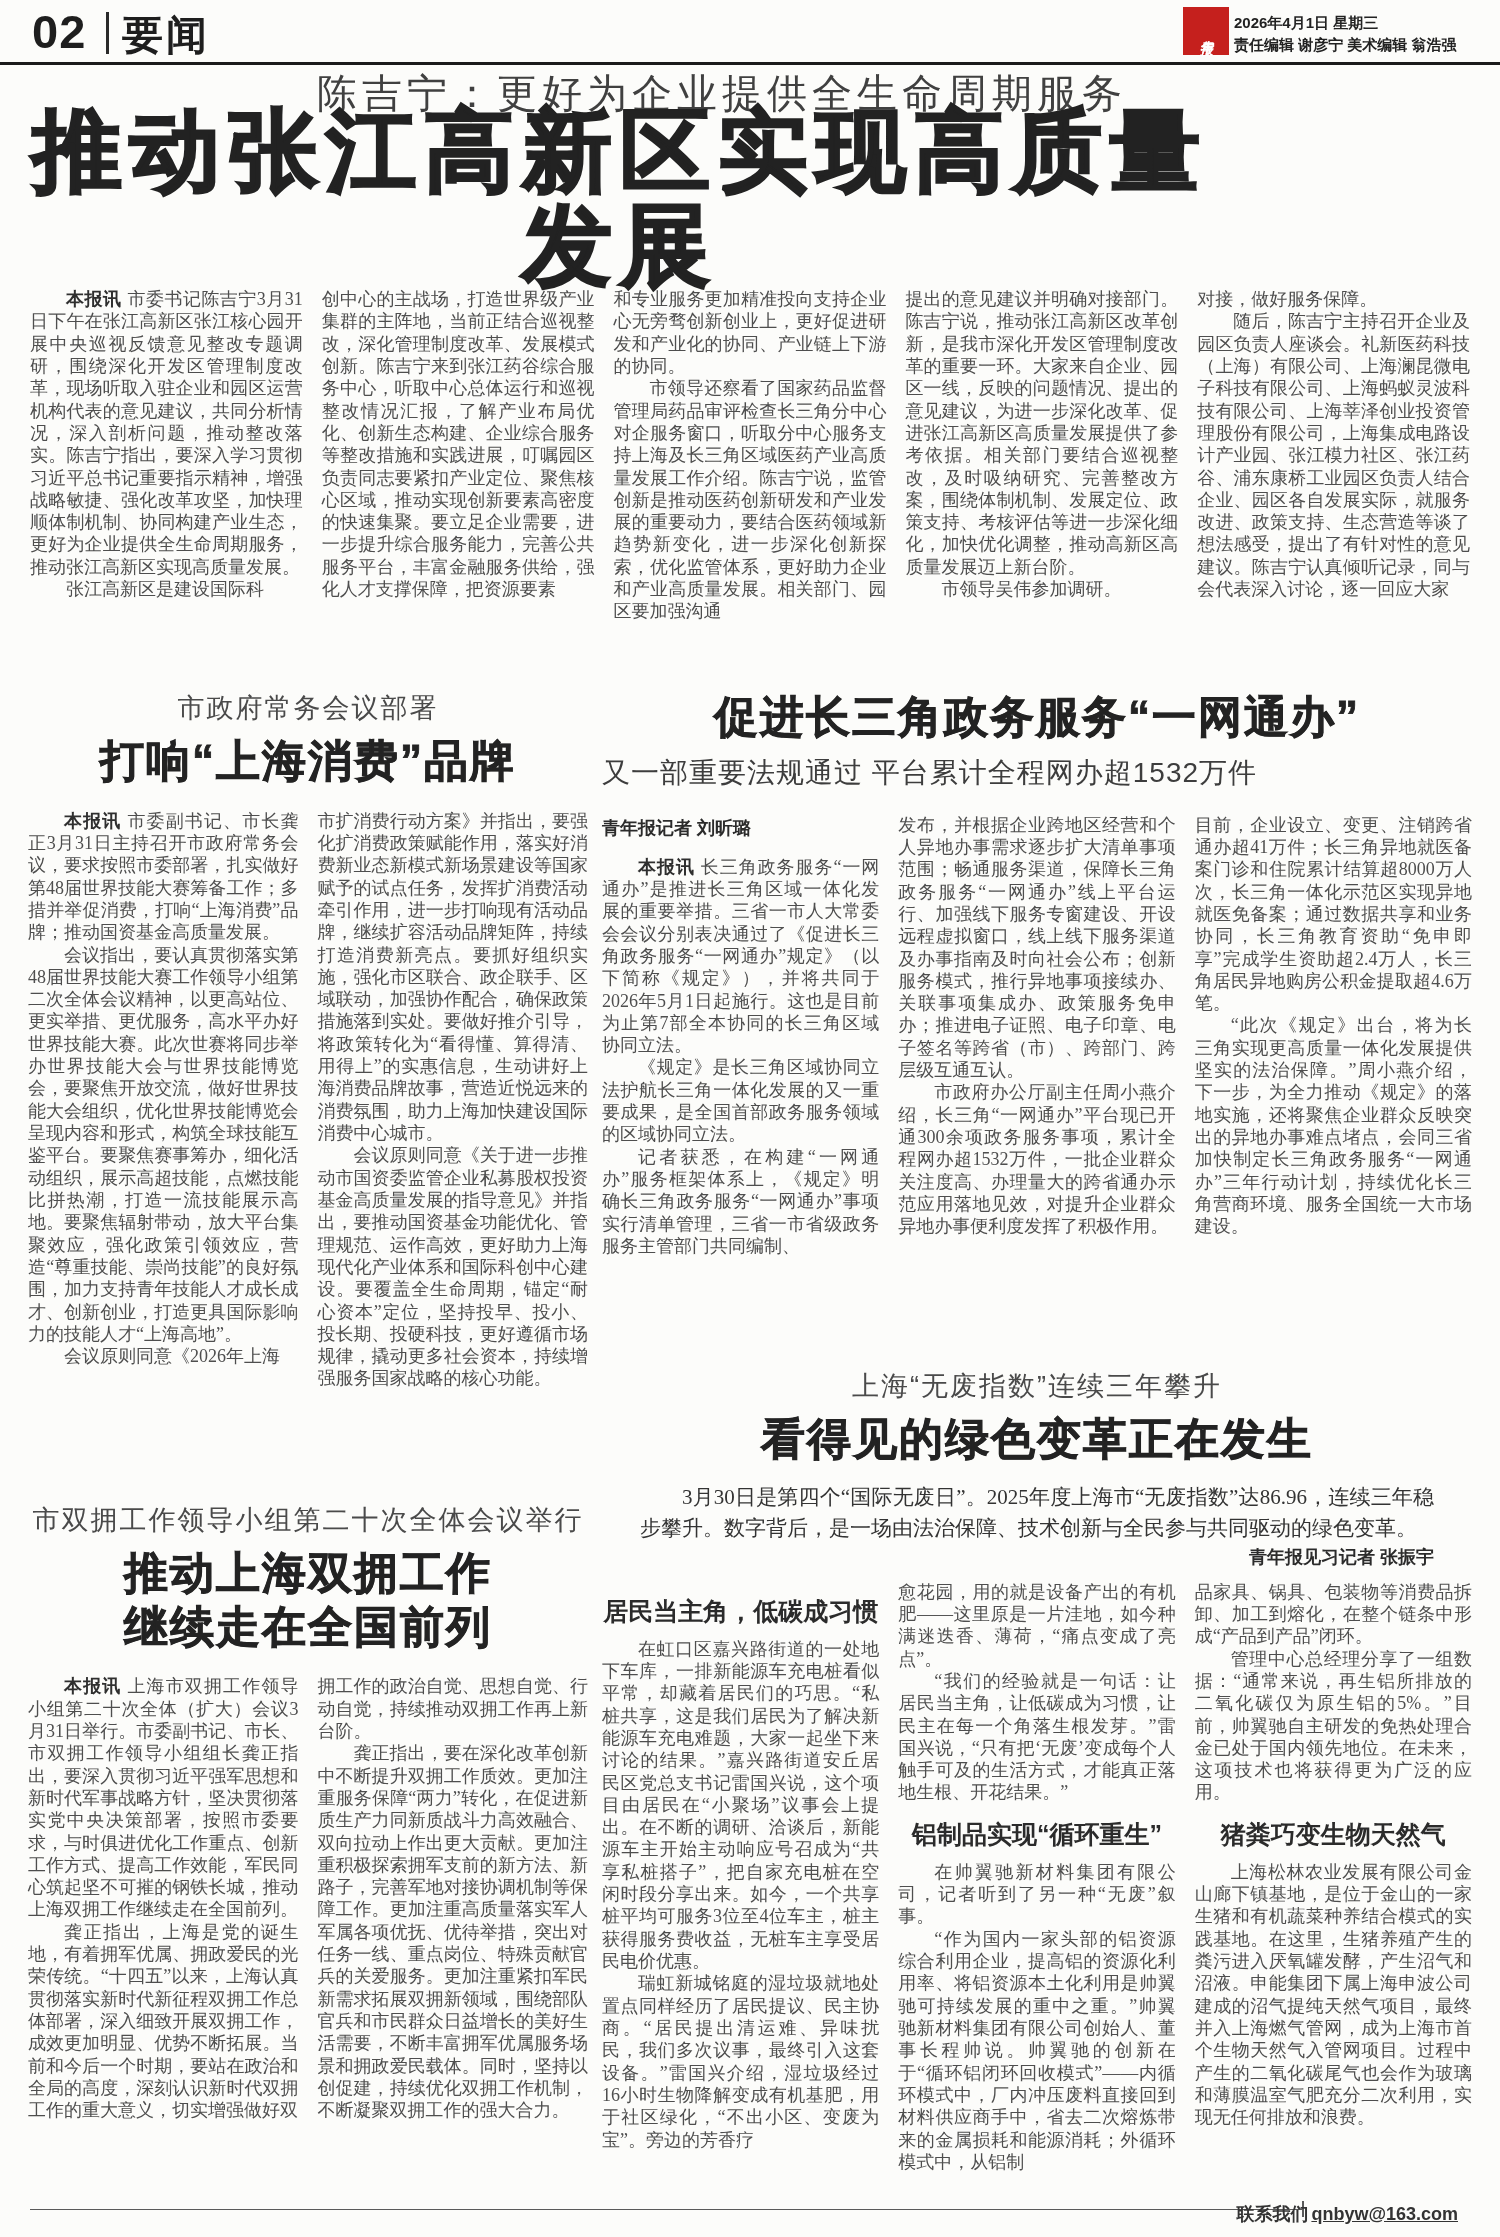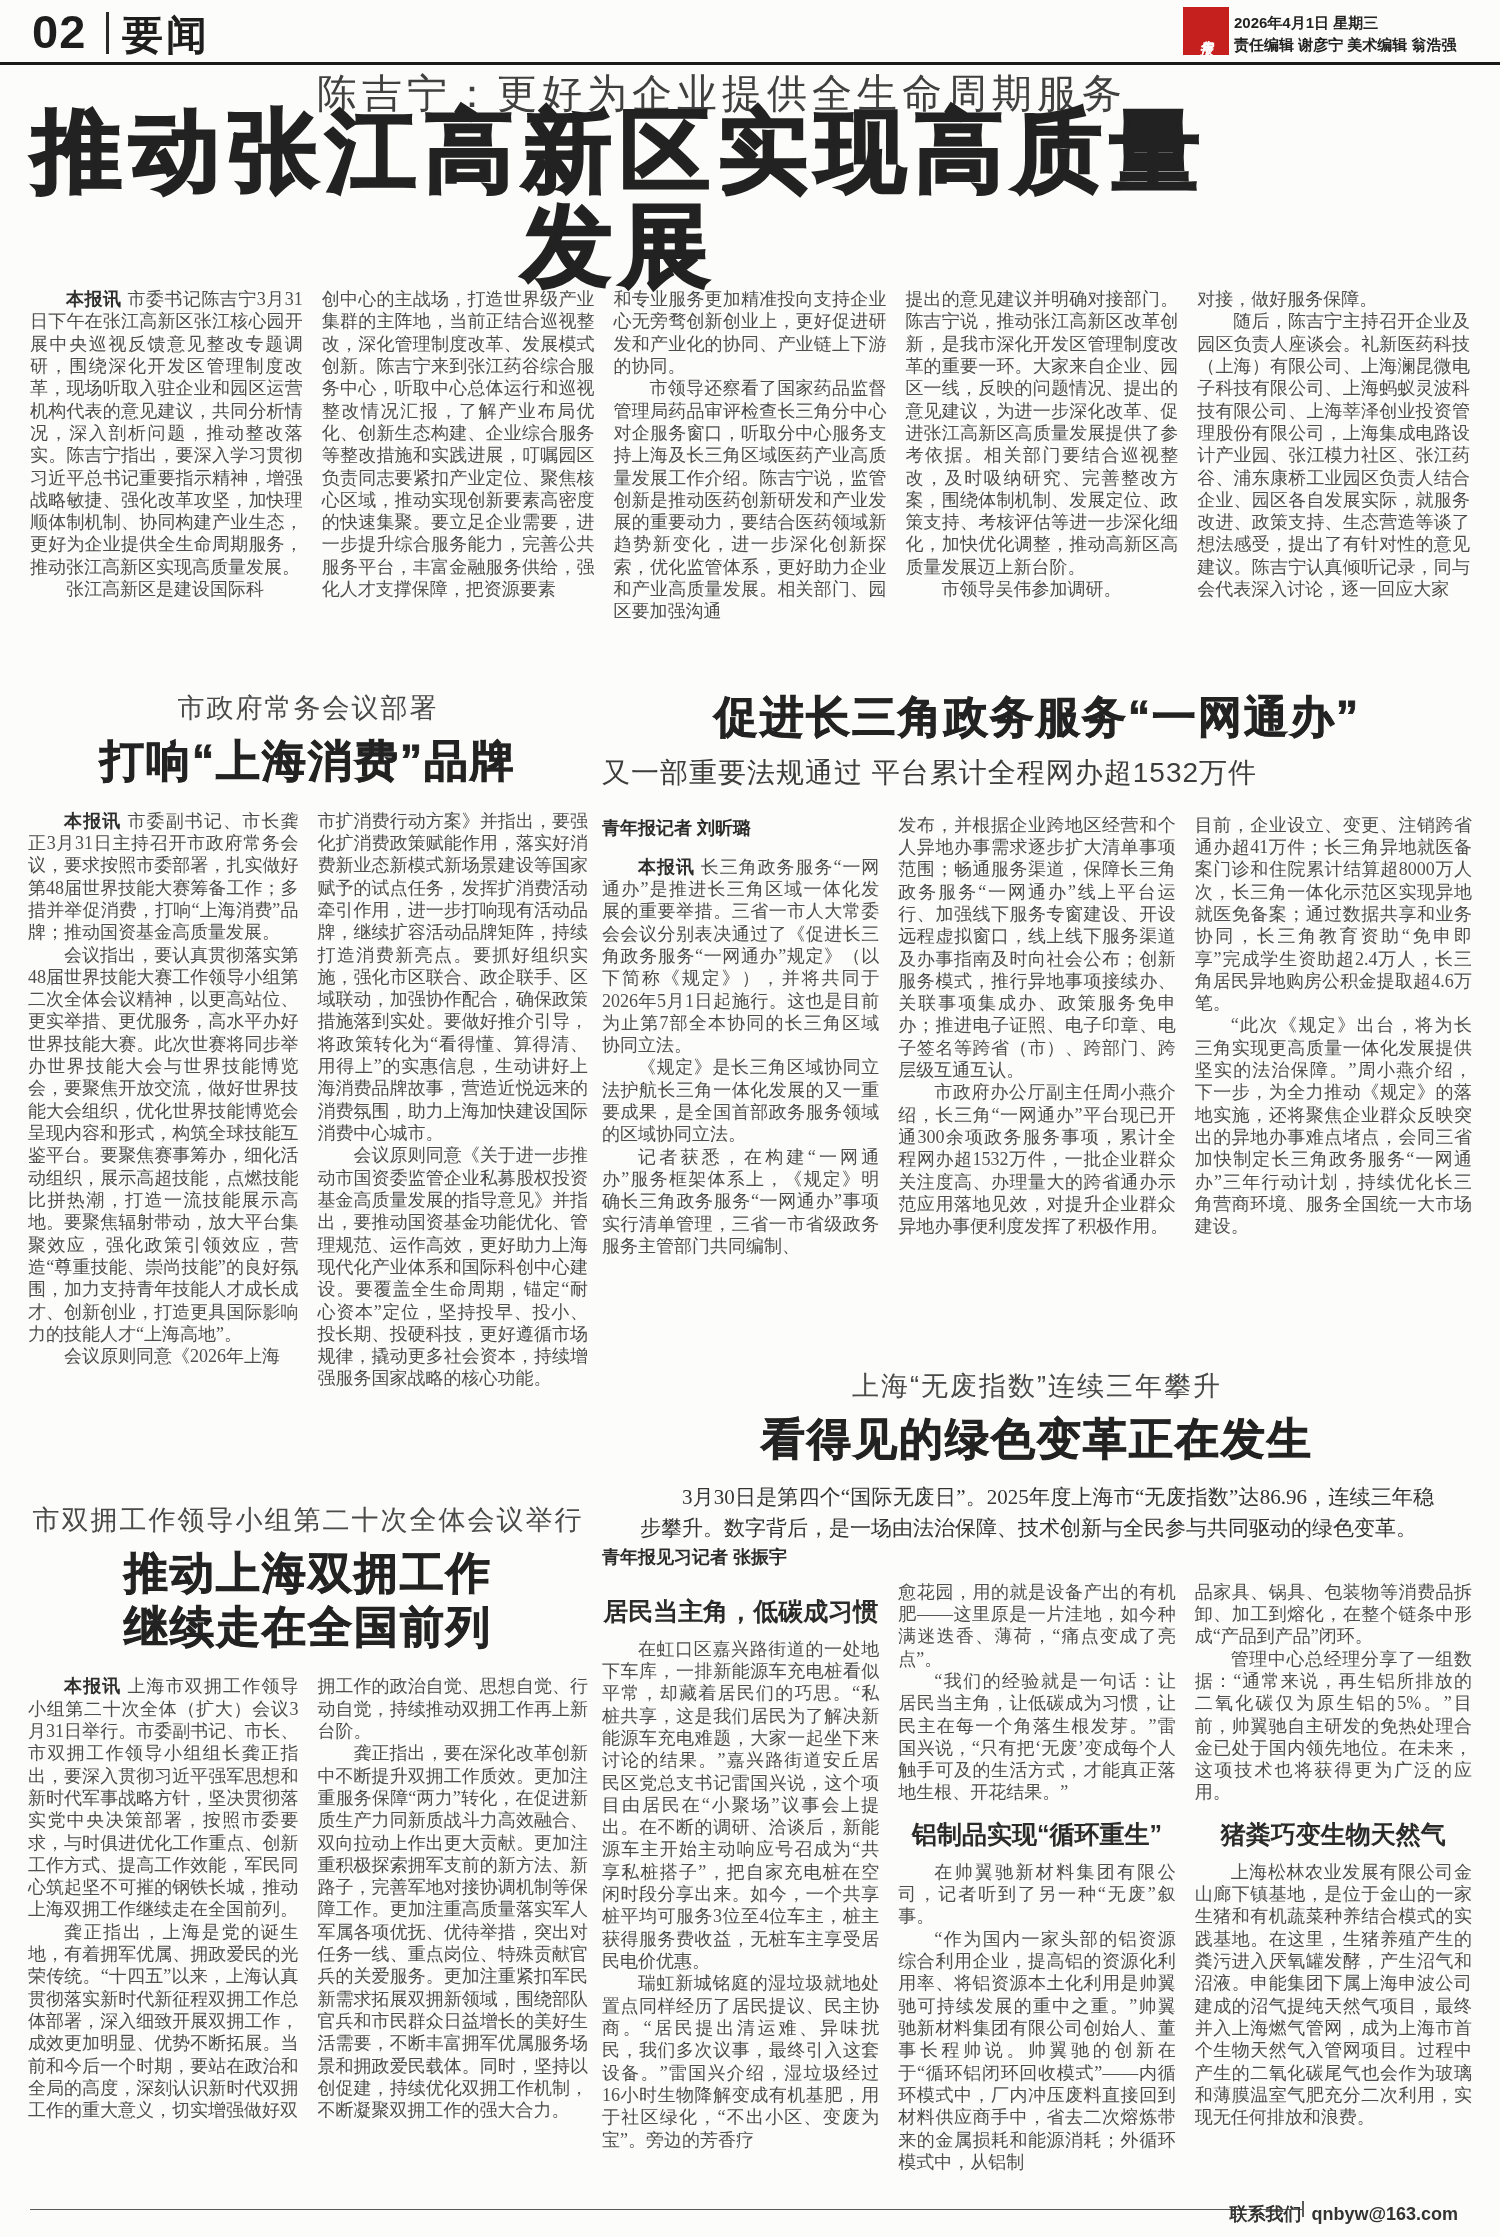--- a/index.html
+++ b/index.html
@@ -46,28 +46,28 @@
   .sec-subtitle{text-align:left;font-size:28px;font-weight:500;color:#3d3d3d;letter-spacing:1px;margin:10px 0 0 0;}
   .sec-body{margin-top:22px;}
 
   #art-consumption{left:28px;top:690px;width:560px;}
   #art-ywtb{left:602px;top:690px;width:870px;}
   #art-green{left:602px;top:1368px;width:870px;}
   #art-shuangyong{left:28px;top:1502px;width:560px;}
 
   .green-intro{margin:16px 38px 0 38px;font-family:"Liberation Serif",serif;font-size:21px;
     line-height:1.5;color:#333;text-align:justify;text-indent:2em;}
-  .green-byline{margin:0 38px 0 0;text-align:left;font-size:18px;font-weight:700;color:#2b2b2b;}
+  .green-byline{margin:0 38px 0 0;text-align:right;font-size:18px;font-weight:700;color:#2b2b2b;}
   #art-green .sec-body{margin-top:12px;}
 
   
   .footer-rule{position:absolute;left:30px;top:2209px;width:1272px;height:1px;background:#5a5a5a;}
   .footer-tick{position:absolute;left:1302px;top:2201px;width:2px;height:16px;background:#5a5a5a;}
   .footer-text{position:absolute;right:42px;top:2202px;font-size:18px;font-weight:700;color:#333;}
-  .footer-text span{margin-left:10px;}
+  .footer-text span{margin-left:3px;text-decoration:underline;}
 </style>
 </head>
 <body>
 
 <div class="page-no">02</div>
 <div class="hdr-divider"></div>
 <div class="section-name">要闻</div>
 <div class="masthead">青年报</div>
 <div class="date-block">
   <div>2026年4月1日 星期三</div>

